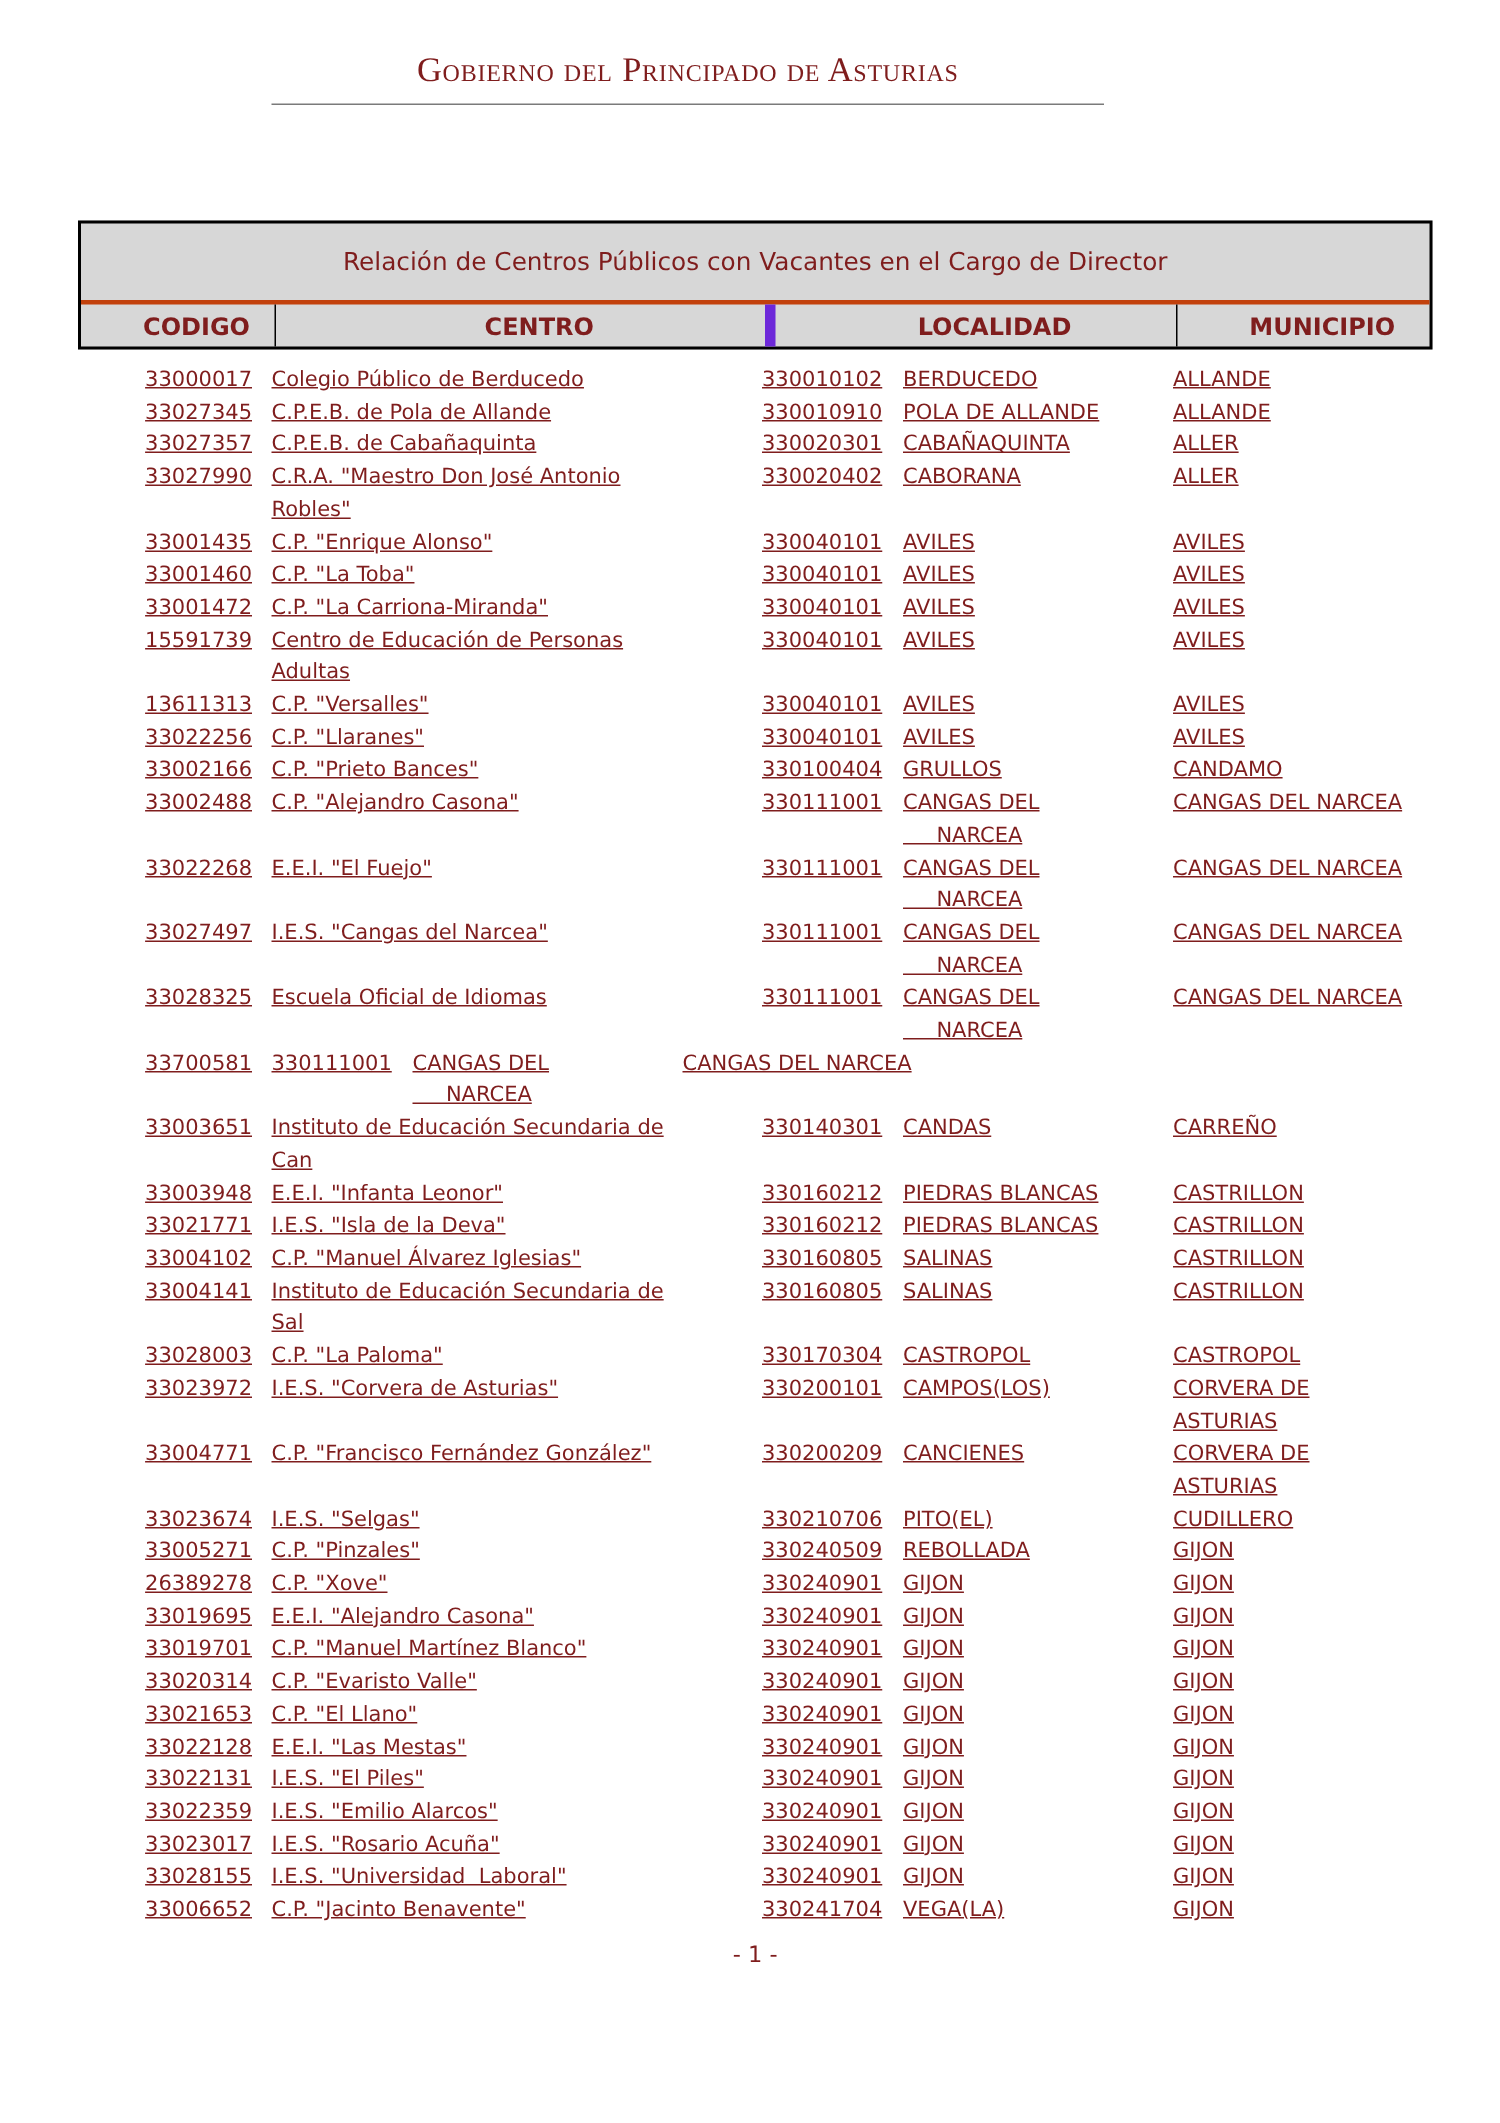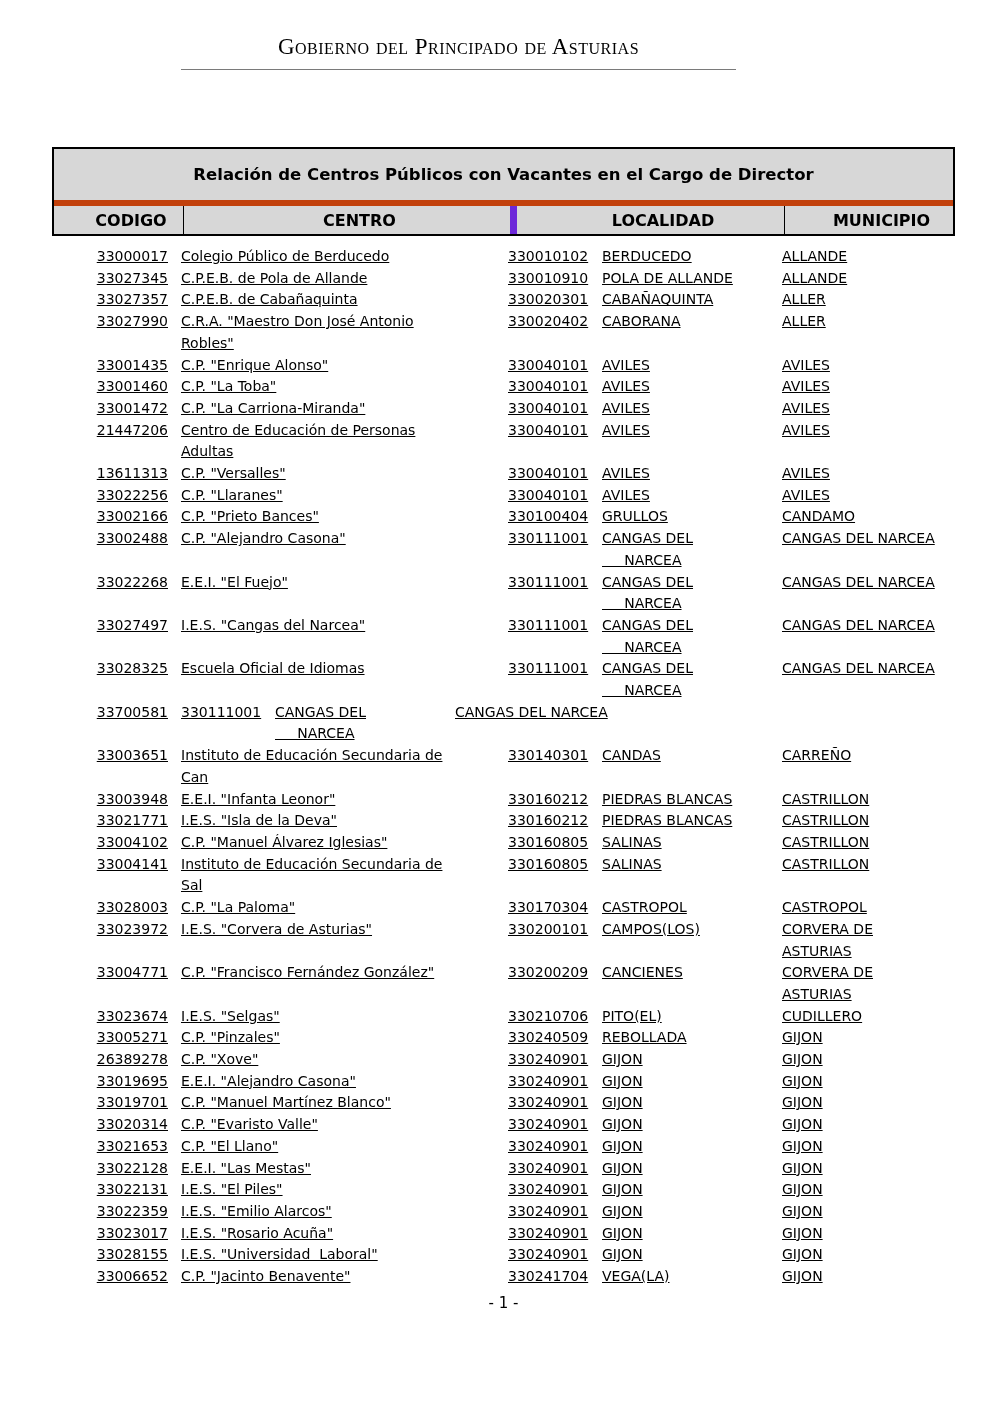--- a/index.html
+++ b/index.html
@@ -1,21 +1,21 @@
 <!DOCTYPE html>
 <html><head>
 <meta charset="utf-8">
 <style>
   html, body { margin: 0; padding: 0; background: #ffffff; }
   .page {
     position: relative;
     width: 1000px;
     height: 1415px;
     background: #ffffff;
-    color: #000000;
+    color: #7f1d1d;
     font-family: "DejaVu Sans", sans-serif;
     overflow: hidden;
   }
 
   
   .gov-header {
     position: absolute;
     top: 34px;
     left: 181px;
     width: 555px;
@@ -37,25 +37,25 @@
     top: 147px;
     left: 52px;
     width: 903px;
   }
   .grid-head {
     border: 2px solid #000000;
     background: #d7d7d7;
   }
   .title-cell {
     height: 51px;
-    border-bottom: 6px solid #c2410c;
+    border-bottom: 3px solid #c2410c;
     display: flex;
     align-items: center;
     justify-content: center;
-    font-weight: bold;
+    font-weight: normal;
     font-size: 16.5px;
   }
   .cols-row {
     display: flex;
     height: 28px;
   }
   .cols-row .hcell {
     display: flex;
     align-items: center;
     justify-content: center;
@@ -184,21 +184,21 @@
     <div class="cell c-codigo">33001472</div>
     <div class="cell c-centro">C.P. "La Carriona-Miranda"</div>
     <div class="c-localidad">
       <span class="loc-code">330040101</span>
       <span class="loc-name">AVILES</span>
     </div>
     <div class="cell c-municipio">AVILES</div>
   </div>
 
   <div class="trow">
-    <div class="cell c-codigo">21447206</div>
+    <div class="cell c-codigo">15591739</div>
     <div class="cell c-centro">Centro de Educación de Personas
 Adultas</div>
     <div class="c-localidad">
       <span class="loc-code">330040101</span>
       <span class="loc-name">AVILES</span>
     </div>
     <div class="cell c-municipio">AVILES</div>
   </div>
 
   <div class="trow">

